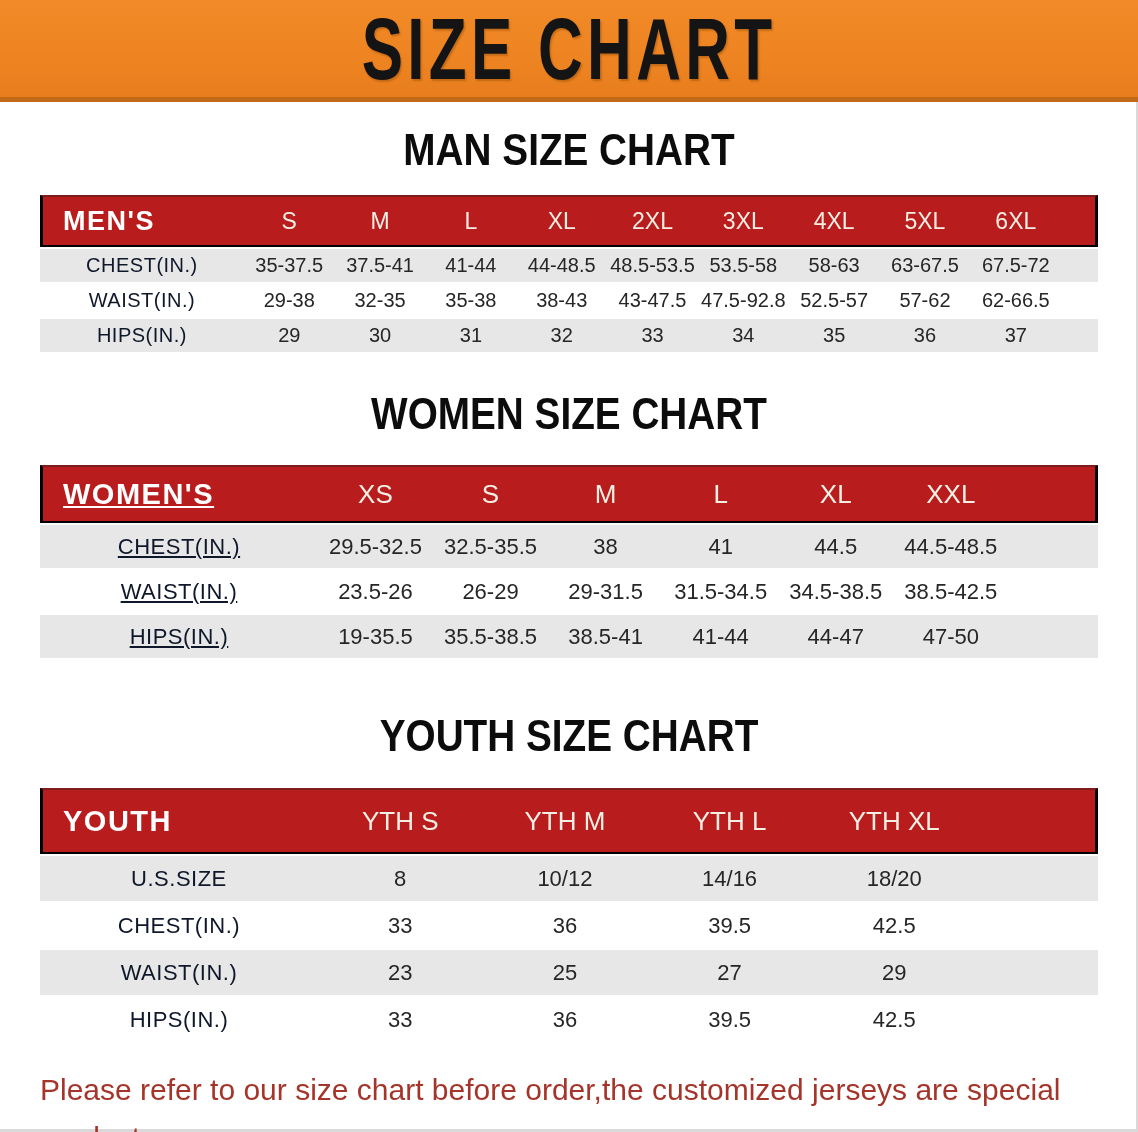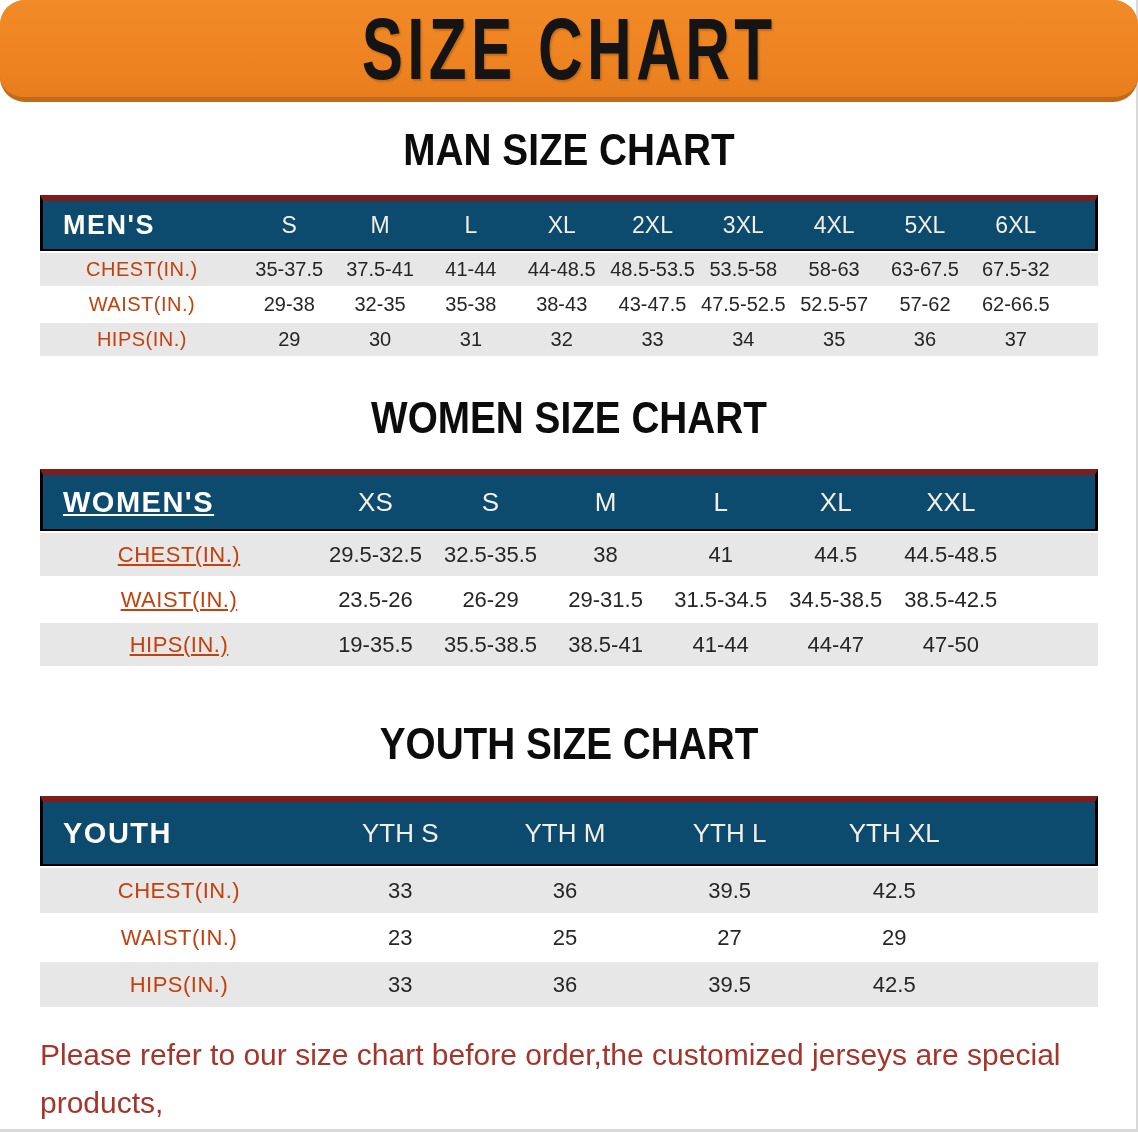--- a/index.html
+++ b/index.html
@@ -53,45 +53,45 @@
     margin: 0 auto;
     table-layout: fixed;
     border-collapse: separate;
     border-spacing: 0 2px;
   }
   .tbl-wrap-man   { margin-top: 21px; }
   .tbl-wrap-women { margin-top: 27px; }
   .tbl-wrap-youth { margin-top: 28px; }
 
   thead th {
-    background: #0c4a6e;
+    background: #b91c1c;
     color: #f3efe5;
     font-weight: normal;
     text-align: center;
-    border-top: 6px solid #7f1d1d;
+    border-top: 2px solid #7f1d1d;
     border-bottom: 2px solid #000;
     overflow: hidden;
   }
   thead th.row-label {
     text-align: left;
     font-weight: bold;
     letter-spacing: 1.5px;
     padding-left: 20px;
     color: #ffffff;
   }
   thead th:first-child { border-left: 3px solid #000; }
   thead th:last-child  { border-right: 3px solid #000; }
 
   tbody td {
     text-align: center;
     color: #262626;
     background: #ffffff;
   }
   tbody tr:nth-child(odd) td { background: #e7e7e7; }
-  tbody td.row-label { letter-spacing: 0.5px; color: #c2410c; }
+  tbody td.row-label { letter-spacing: 0.5px; color: #0f172a; }
 
   
   .t-men thead th { height: 46px; font-size: 23px; }
   .t-men thead th.row-label { font-size: 27px; }
   .t-men tbody td { height: 31px; font-size: 20px; }
   .t-men .row-label { width: 17%; }
   .t-men .filler    { width: 3%; }
 
   
   .t-women thead th { height: 52px; font-size: 26px; }
@@ -112,21 +112,21 @@
     margin: 22px 28px 0 40px;
     color: #a5352a;
     font-size: 30px;
     line-height: 48px;
     letter-spacing: 0px;
   }
 </style>
 </head>
 <body>
 
-<div class="banner" style="background-color: rgb(238, 132, 33); border-radius: 25px;">
+<div class="banner" style="background-color: rgb(238, 132, 33);">
   <div class="banner-title">SIZE CHART</div>
 </div>
 
 <div class="section-title title-man">MAN SIZE CHART</div>
 
 <div class="tbl-wrap-man">
   <table class="size-table t-men">
     <thead>
         <tr>
           <th class="row-label">MEN'S</th>
@@ -146,31 +146,31 @@
         <tr>
           <td class="row-label">CHEST(IN.)</td>
           <td class="cell">35-37.5</td>
           <td class="cell">37.5-41</td>
           <td class="cell">41-44</td>
           <td class="cell">44-48.5</td>
           <td class="cell">48.5-53.5</td>
           <td class="cell">53.5-58</td>
           <td class="cell">58-63</td>
           <td class="cell">63-67.5</td>
-          <td class="cell">67.5-32</td>
+          <td class="cell">67.5-72</td>
           <td class="filler"></td>
         </tr>
         <tr>
           <td class="row-label">WAIST(IN.)</td>
           <td class="cell">29-38</td>
           <td class="cell">32-35</td>
           <td class="cell">35-38</td>
           <td class="cell">38-43</td>
           <td class="cell">43-47.5</td>
-          <td class="cell">47.5-52.5</td>
+          <td class="cell">47.5-92.8</td>
           <td class="cell">52.5-57</td>
           <td class="cell">57-62</td>
           <td class="cell">62-66.5</td>
           <td class="filler"></td>
         </tr>
         <tr>
           <td class="row-label">HIPS(IN.)</td>
           <td class="cell">29</td>
           <td class="cell">30</td>
           <td class="cell">31</td>
@@ -246,20 +246,28 @@
           <th class="row-label">YOUTH</th>
           <th class="col-head">YTH S</th>
           <th class="col-head">YTH M</th>
           <th class="col-head">YTH L</th>
           <th class="col-head">YTH XL</th>
           <th class="filler"></th>
         </tr>
       </thead>
     <tbody>
         <tr>
+          <td class="row-label">U.S.SIZE</td>
+          <td class="cell">8</td>
+          <td class="cell">10/12</td>
+          <td class="cell">14/16</td>
+          <td class="cell">18/20</td>
+          <td class="filler"></td>
+        </tr>
+        <tr>
           <td class="row-label">CHEST(IN.)</td>
           <td class="cell">33</td>
           <td class="cell">36</td>
           <td class="cell">39.5</td>
           <td class="cell">42.5</td>
           <td class="filler"></td>
         </tr>
         <tr>
           <td class="row-label">WAIST(IN.)</td>
           <td class="cell">23</td>

